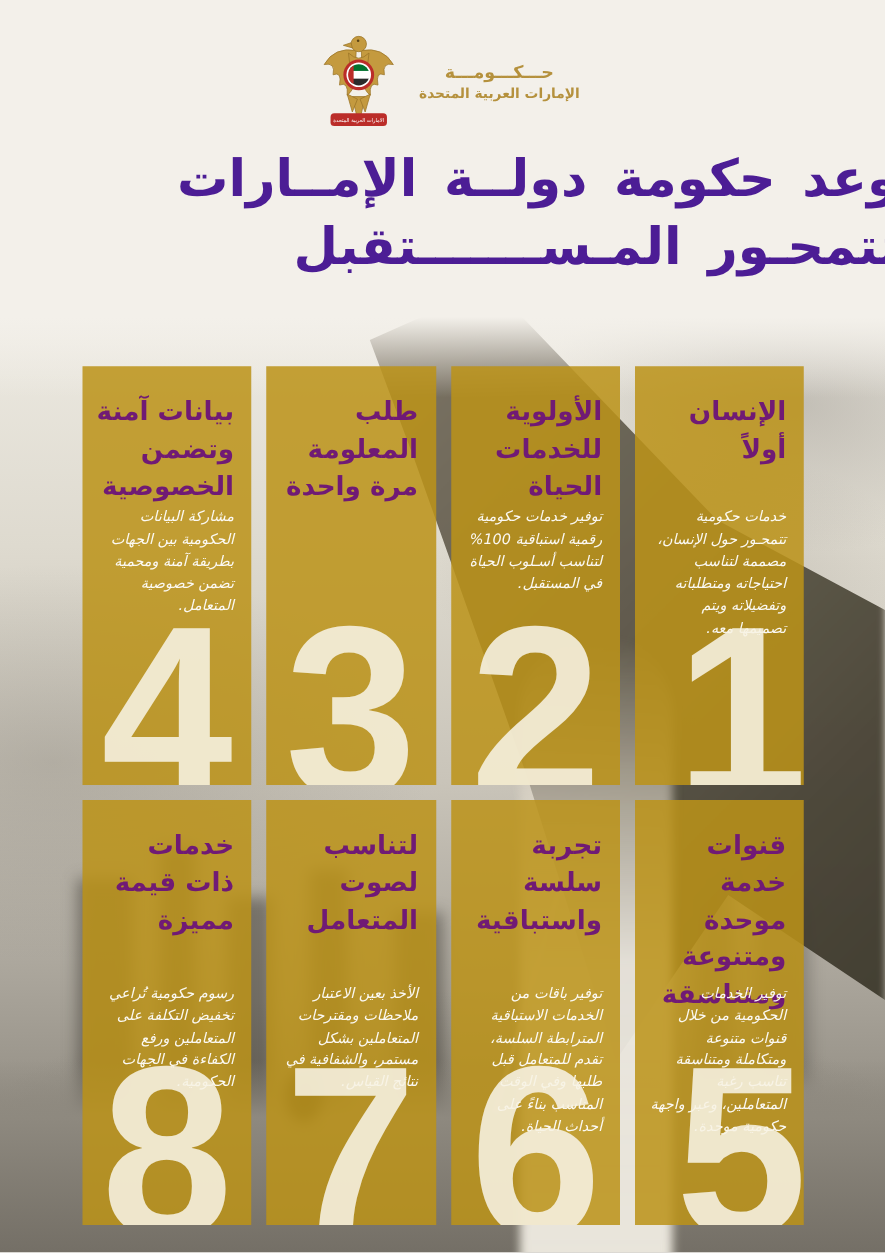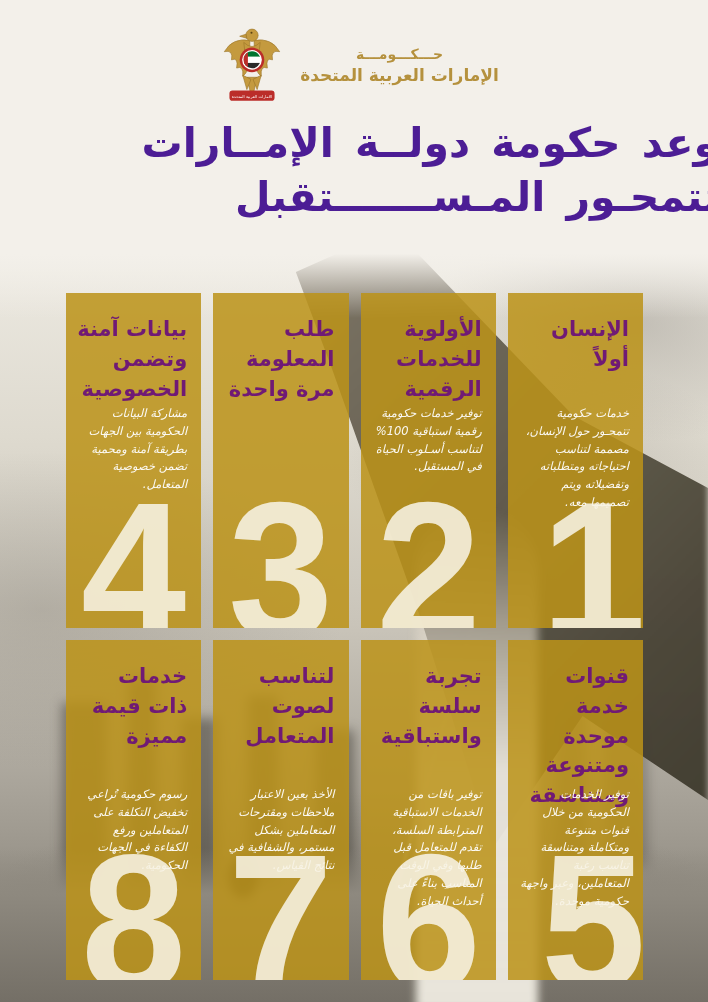--- a/index.html
+++ b/index.html
@@ -4,21 +4,21 @@
 <style>
   html,body{margin:0;padding:0;}
   body{font-family:"DejaVu Sans",sans-serif;}
   #page{position:relative;width:708px;height:1002px;background:#f3f0ea;overflow:hidden;padding-left:11px;}
 
   
   .header{position:absolute;top:26px;left:0;right:0;display:flex;justify-content:center;align-items:center;gap:16px;z-index:5;}
   .emblem{width:64px;height:80px;flex:0 0 auto;}
   .logo-text{direction:rtl;text-align:center;color:#b5913d;}
   .logo-line1{font-size:14px;font-weight:bold;letter-spacing:0;line-height:1.3;}
-  .logo-line2{font-size:17px;font-weight:bold;line-height:1.35;}
+  .logo-line2{font-size:11px;font-weight:bold;line-height:1.35;}
 
   
   .main-title{position:absolute;top:116px;left:0;right:0;text-align:right;direction:rtl;color:#4c1d95;z-index:5;}
   .main-title .t1,.main-title .t2{font-size:41px;font-weight:bold;line-height:1.32;word-spacing:7px;}
 
   
   .photo{position:absolute;top:248px;left:0;width:708px;height:754px;overflow:hidden;z-index:1;}
   .sky{position:absolute;inset:0;
     background:
       radial-gradient(ellipse 300px 170px at 90% 10%, rgba(150,145,137,.45), transparent 70%),
@@ -129,21 +129,21 @@
     <div class="fade-top"></div>
   </div>
 
   <div class="row row1">
     <div class="card" dir="rtl">
       <div class="ctitle">الإنسان أولاً</div>
       <div class="cdesc">خدمات حكومية تتمحـور حول الإنسان، مصممة لتناسب احتياجاته ومتطلباته وتفضيلاته ويتم تصميمها معه.</div>
       <div class="cnum">1</div>
     </div>
     <div class="card" dir="rtl">
-      <div class="ctitle">الأولوية للخدمات الرقمية</div>
+      <div class="ctitle">الأولوية للخدمات الحياة</div>
       <div class="cdesc">توفير خدمات حكومية رقمية استباقية 100% لتناسب أسـلوب الحياة في المستقبل.</div>
       <div class="cnum">2</div>
     </div>
     <div class="card" dir="rtl">
       <div class="ctitle">طلب المعلومة مرة واحدة</div>
       <div class="cnum">3</div>
     </div>
     <div class="card" dir="rtl">
       <div class="ctitle">بيانات آمنة وتضمن الخصوصية</div>
       <div class="cdesc">مشاركة البيانات الحكومية بين الجهات بطريقة آمنة ومحمية تضمن خصوصية المتعامل.</div>

